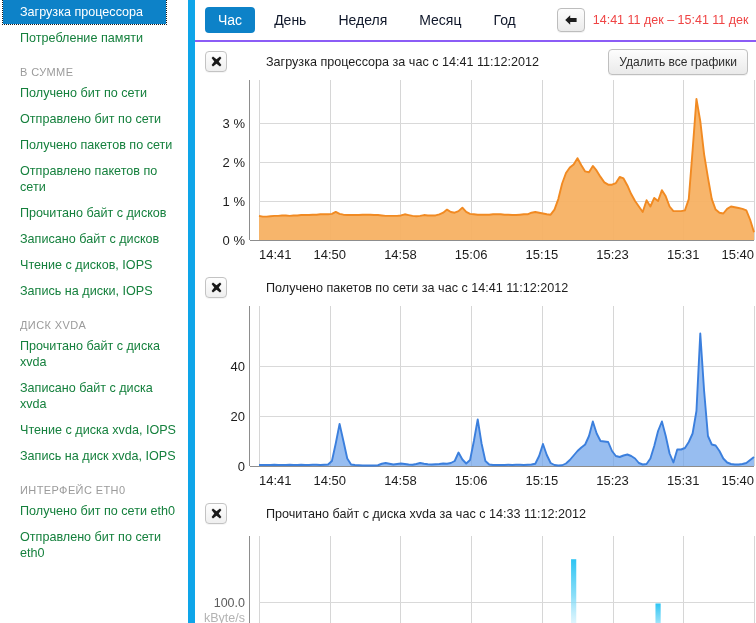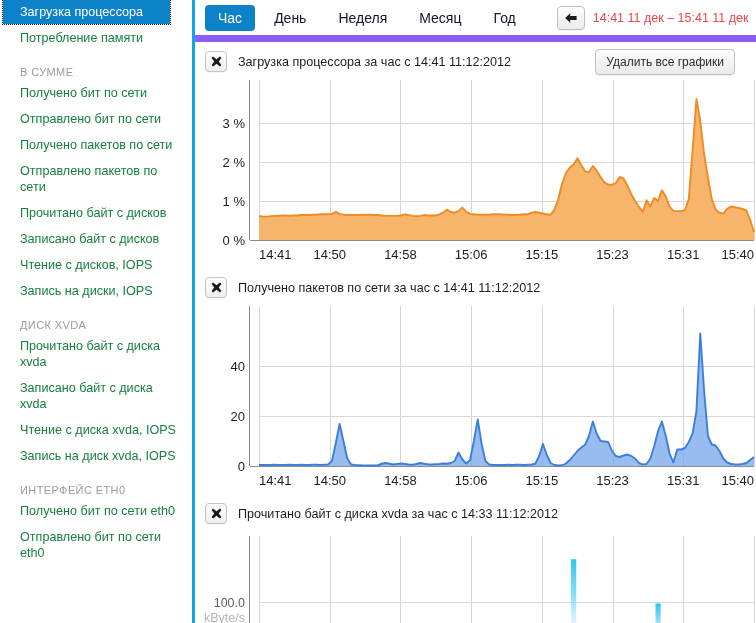--- a/index.html
+++ b/index.html
@@ -19,21 +19,21 @@
     background: #fff;
   }
 
   
   #sidebar {
     position: relative;
     width: 195px;
     height: 623px;
     flex: 0 0 195px;
     background: #fff;
-    border-right: 3px solid #0ea5e9;
+    border-right: 7px solid #0ea5e9;
     overflow: hidden;
     padding-top: 0px;
   }
   #sidebar-scroll {
     position: absolute;
     top: 0; left: 0; right: 0;
     padding: 0 0 10px 0;
   }
   .side-item {
     display: block;
@@ -80,21 +80,21 @@
     background: #fff;
   }
 
   
   #toolbar {
     position: relative;
     height: 42px;
     display: flex;
     align-items: center;
     padding: 0 10px 0 10px;
-    border-bottom: 7px solid #8b5cf6;
+    border-bottom: 2px solid #8b5cf6;
   }
   .range-tab {
     font-size: 14px;
     color: #0f172a;
     padding: 5px 13px;
     border-radius: 4px;
     margin-right: 6px;
     cursor: pointer;
     white-space: nowrap;
   }
@@ -131,40 +131,41 @@
   #graphs {
     position: relative;
     padding: 0;
   }
   .graph-block { position: relative; }
   .graph-header {
     display: flex;
     align-items: center;
     padding: 9px 24px 6px 10px;
     position: relative;
+    gap: 28px;
   }
   .close-btn {
     width: 22px; height: 21px;
     border: 1px solid #c3c3c3;
     border-radius: 4px;
     background: linear-gradient(to bottom, #fefefe 0%, #efefef 100%);
     display: flex; align-items: center; justify-content: center;
     cursor: pointer;
     flex: 0 0 auto;
     box-shadow: 0 1px 0 rgba(0,0,0,0.04);
   }
   .graph-title {
     font-size: 12.6px;
     color: #1d1d1d;
     margin-left: 11px;
     white-space: nowrap;
   }
   .del-all-btn {
     position: absolute;
-    right: 21px;
+    right: 8px;
     top: 7px;
     font-size: 12px;
     color: #2d2d2d;
     border: 1px solid #bfbfbf;
     border-radius: 4px;
     background: linear-gradient(to bottom, #fdfdfd 0%, #eaeaea 100%);
     padding: 5px 10px;
     cursor: pointer;
     box-shadow: 0 1px 0 rgba(0,0,0,0.05);
     white-space: nowrap;

